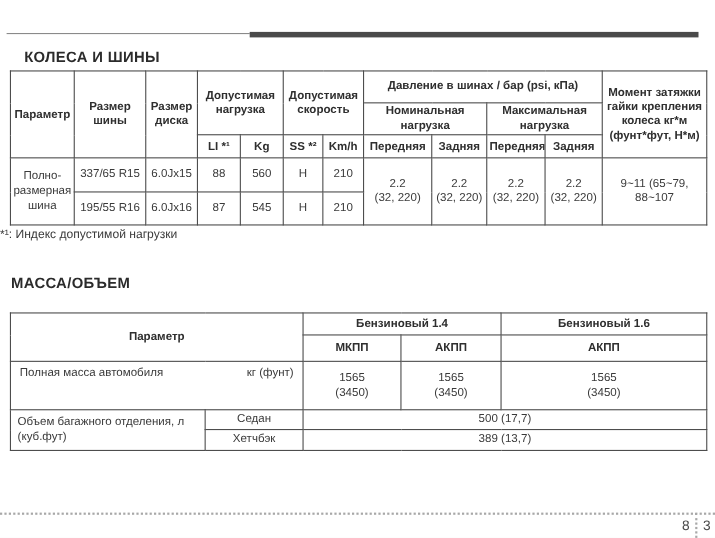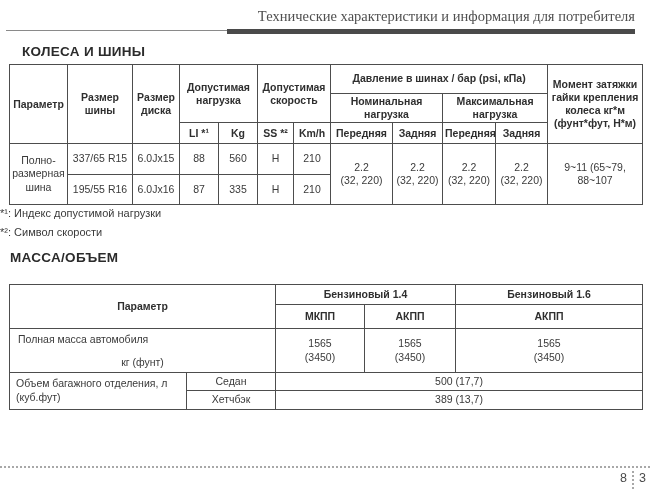--- a/index.html
+++ b/index.html
@@ -84,21 +84,21 @@
   .wheels-table tr.drow-1 { height: 31px; }
   .wheels-table tr.drow-2 { height: 30px; }
   
   .mass-table tr.hrow-a { height: 20px; }
   .mass-table tr.hrow-b { height: 24px; }
   .mass-table tr.drow-1 { height: 44px; }
   .mass-table tr.drow-2 { height: 18px; }
   .mass-table tr.drow-3 { height: 19px; margin-top: 44px; }
   .mass-cell-inner {
     display: flex;
-    flex-direction: column;
+    flex-direction: row;
     justify-content: space-between;
     height: 40px;
     padding: 2px 6px 1px 6px;
   }
   .mass-cell-inner .label-top { text-align: left; }
   .mass-cell-inner .unit-bottom { text-align: center; }
   
   .footnotes {
     position: absolute;
     left: 0;
@@ -131,21 +131,20 @@
     height: 23px;
     border-left: 2px dotted #a8a8a8;
     align-self: flex-start;
   }
 </style>
 </head>
 <body>
 
 <div class="page">
 
-  <div class="doc-title">Технические характеристики и информация для потребителя</div>
   <div class="header-thin-rule"></div>
   <div class="header-thick-rule"></div>
 
   <div class="section-heading wheels">КОЛЕСА И ШИНЫ</div>
 
   <table class="wheels-table">
     <colgroup>
       <col style="width:58px">
         <col style="width:65px">
         <col style="width:47px">
@@ -199,30 +198,29 @@
 (32, 220)</td>
       <td rowspan="2" class="pre">2.2
 (32, 220)</td>
       <td rowspan="2" class="pre">9~11 (65~79,
 88~107</td>
     </tr>
     <tr class="drow-2">
       <td>195/55 R16</td>
       <td>6.0Jx16</td>
       <td>87</td>
-      <td>335</td>
+      <td>545</td>
       <td>H</td>
       <td>210</td>
     </tr>
   </tbody>
     </table>
 
   <div class="footnotes">
     <div>*¹: Индекс допустимой нагрузки</div>
-    <div>*²: Символ скорости</div>
   </div>
 
   <div class="section-heading mass">МАССА/ОБЪЕМ</div>
 
   <table class="mass-table">
     <colgroup>
       <col style="width:177px">
         <col style="width:89px">
       <col style="width:89px">
         <col style="width:91px">

